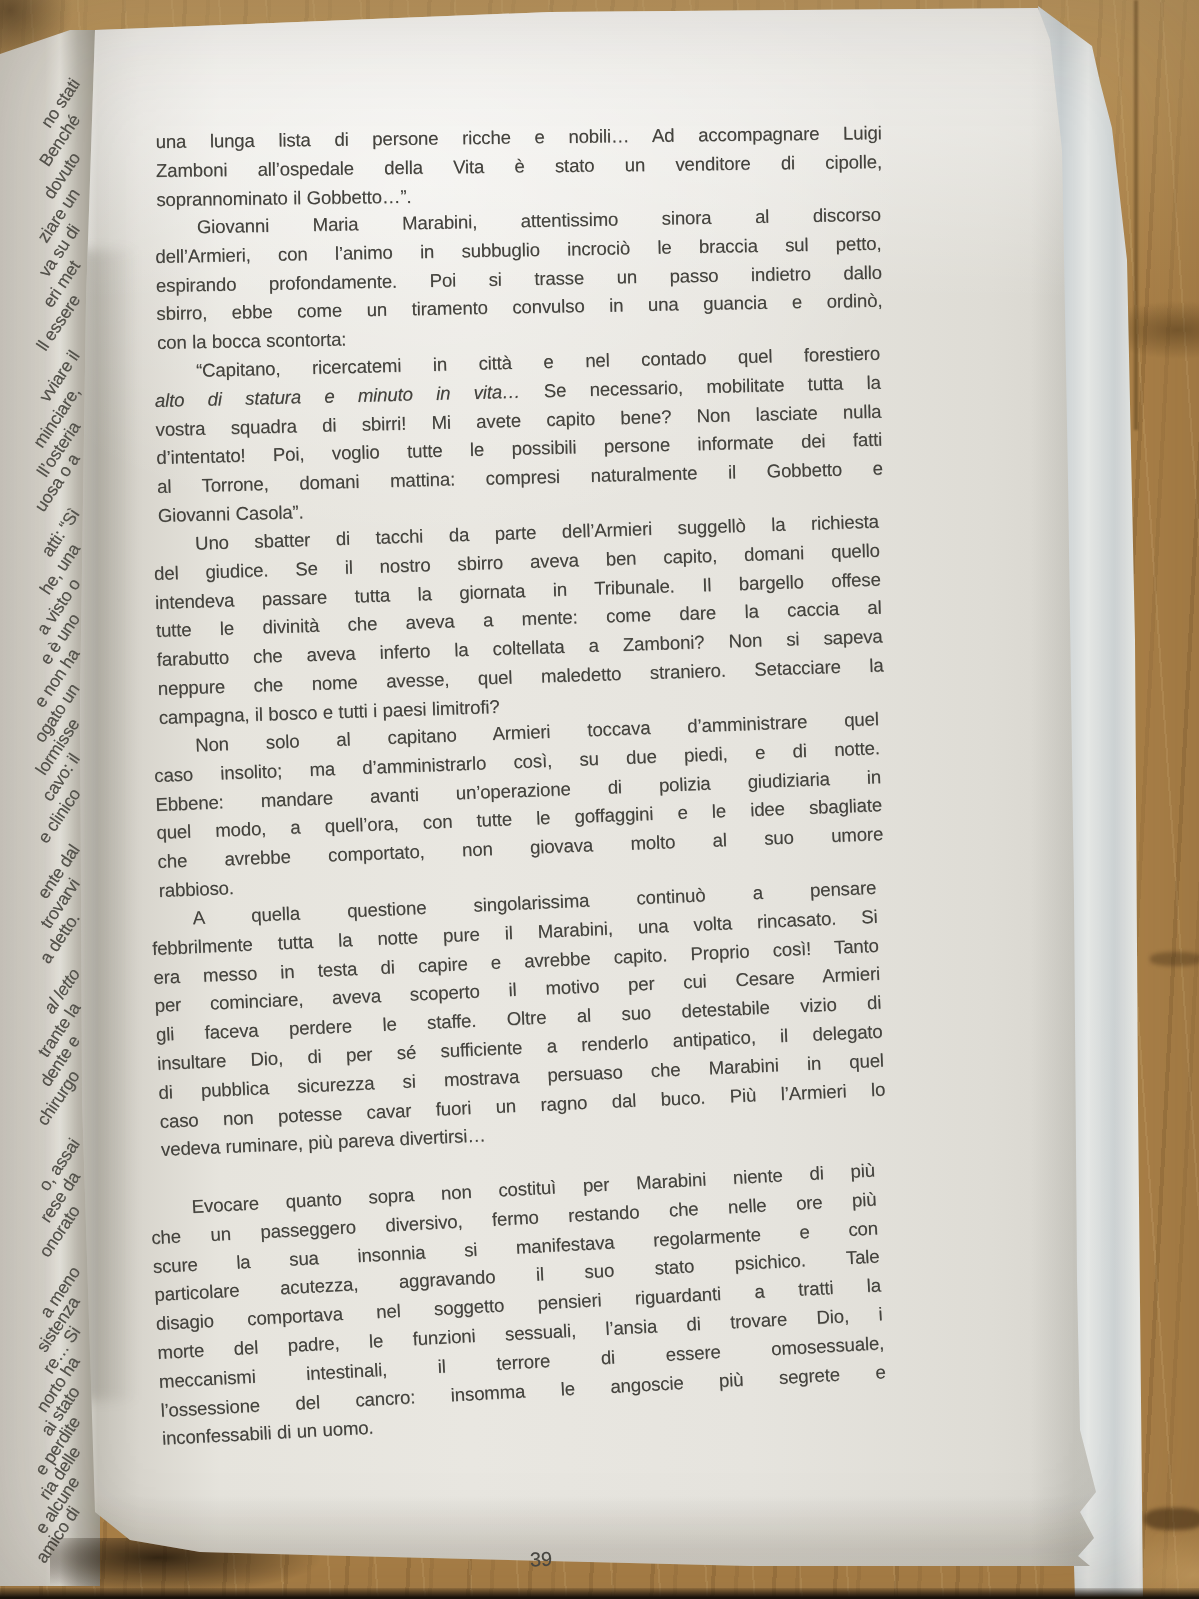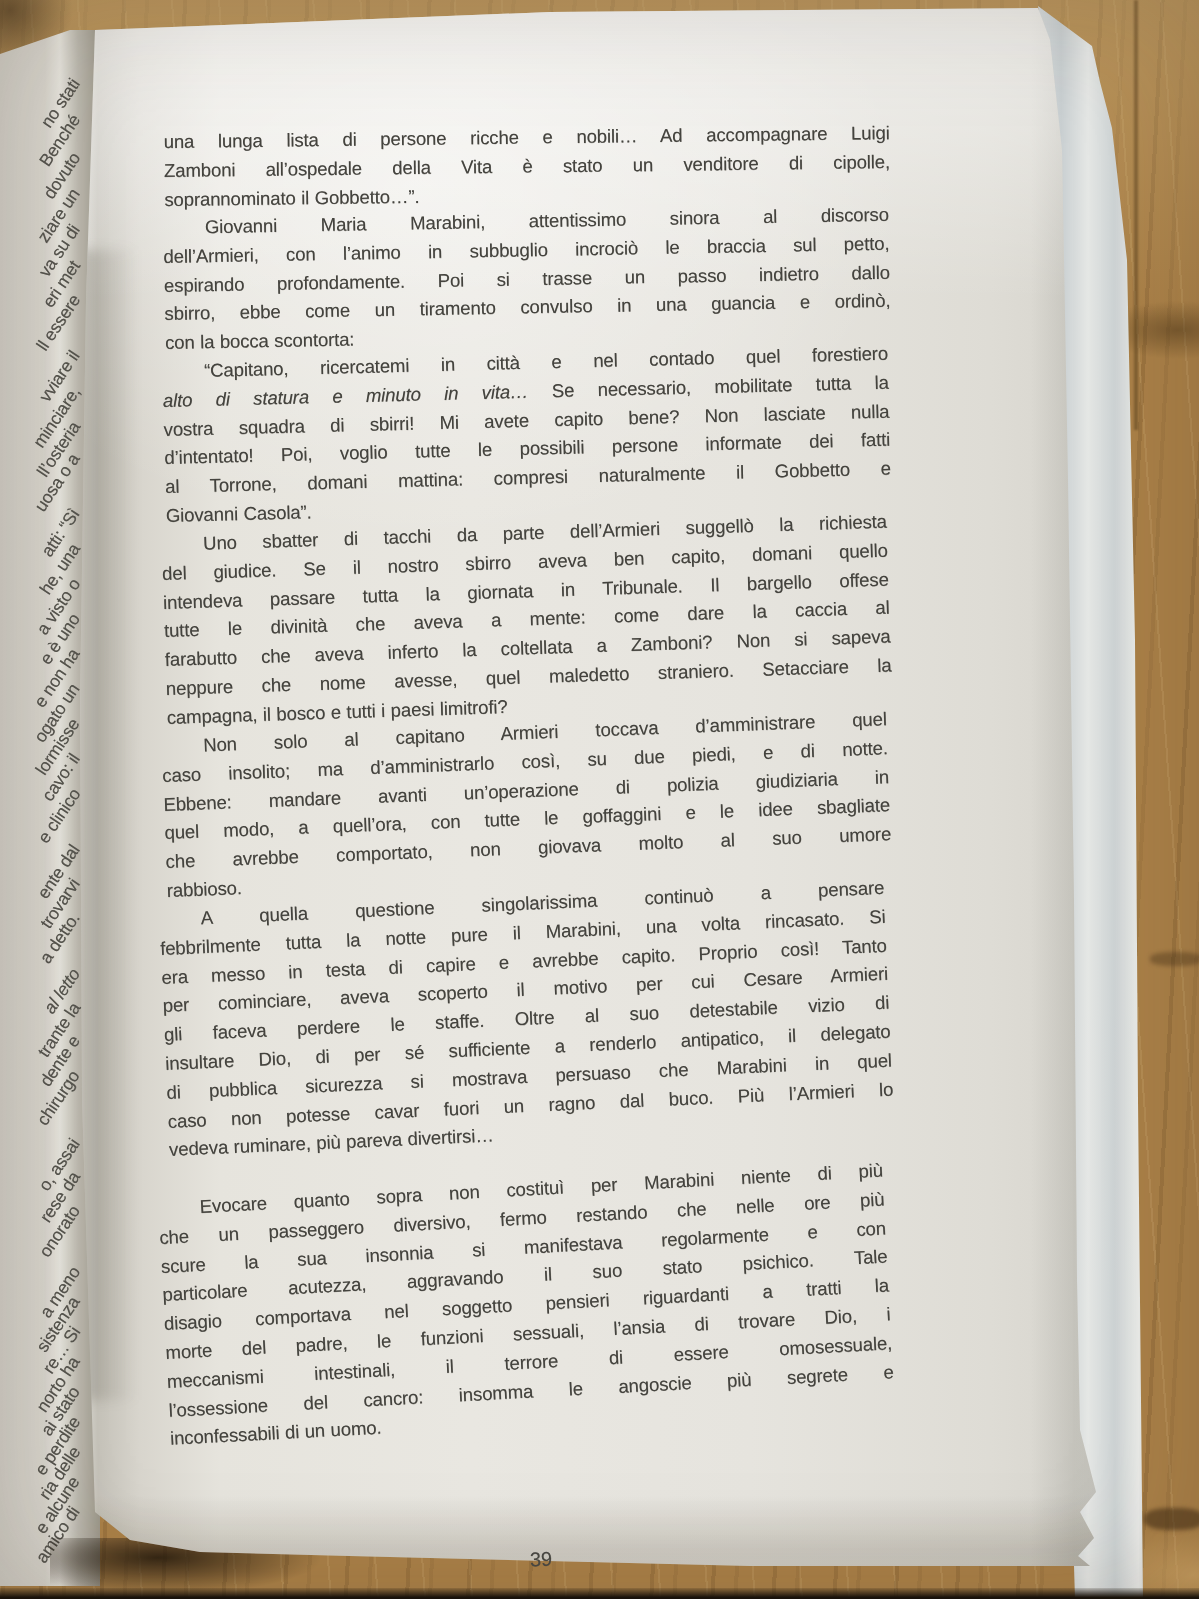--- a/index.html
+++ b/index.html
@@ -57,21 +57,21 @@
       linear-gradient(270deg, rgba(148,148,140,.28) 0 26px, transparent 70px),
       linear-gradient(90deg,#efeee9 0 22px,#c6c3ba 48px,#d8d5cd 90px,#e6e4dd 170px,#e9e7e1 420px,#e6e4de 700px,#dedcd5 940px,#d6d4cd 100%);
     clip-path:polygon(45px 30px,500px 12px,988px 8px,1000px 40px,1012px 150px,1018px 480px,1024px 900px,1027px 1280px,1030px 1430px,1046px 1492px,1030px 1512px,1044px 1538px,1028px 1556px,1040px 1566px,700px 1566px,300px 1556px,150px 1552px,80px 1540px,45px 1512px,32px 1100px,30px 700px,36px 300px);
   }
   
   #main-page::after{content:"";position:absolute;left:26px;top:250px;width:60px;height:1150px;
     background:linear-gradient(90deg, rgba(95,90,76,.30), rgba(95,90,76,0));filter:blur(6px);}
 
   
   #text-block{
-    left:164px;top:128px;width:726px;z-index:4;
+    left:156px;top:128px;width:726px;z-index:4;
     font-size:18.6px;line-height:28.8px;color:#44433e;
     letter-spacing:-.15px;word-spacing:.5px;
     text-shadow:.2px .3px .5px rgba(70,68,60,.45);
   }
   .para{transform-origin:0 50%;}
   #text-block .para:nth-child(1){transform:rotate(-.7deg);}
   #text-block .para:nth-child(2){transform:rotate(-1.05deg);}
   #text-block .para:nth-child(3){transform:rotate(-1.45deg);}
   #text-block .para:nth-child(4){transform:rotate(-1.85deg);}
   #text-block .para:nth-child(5){transform:rotate(-2.2deg);}

